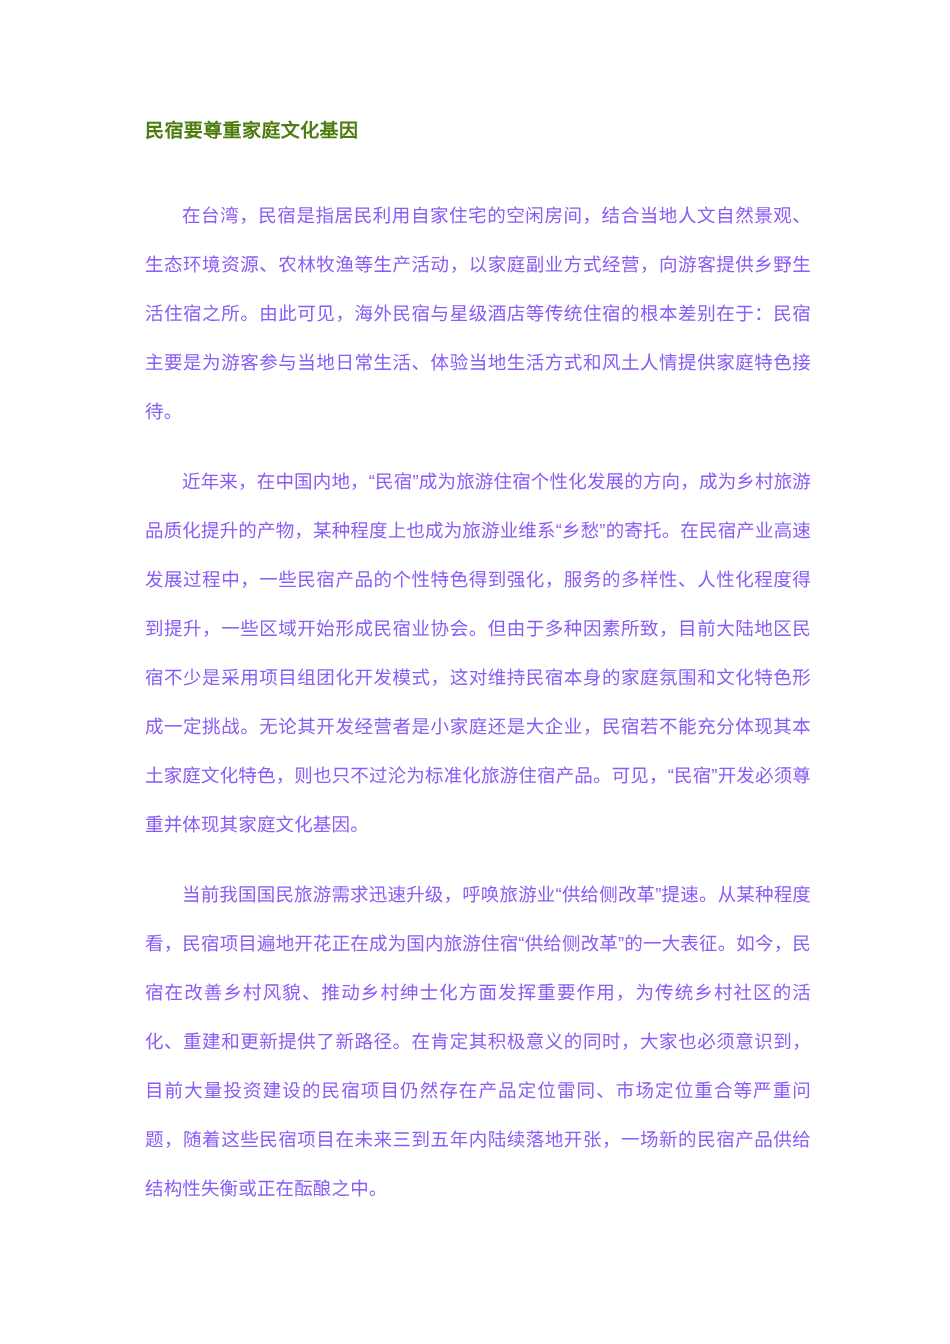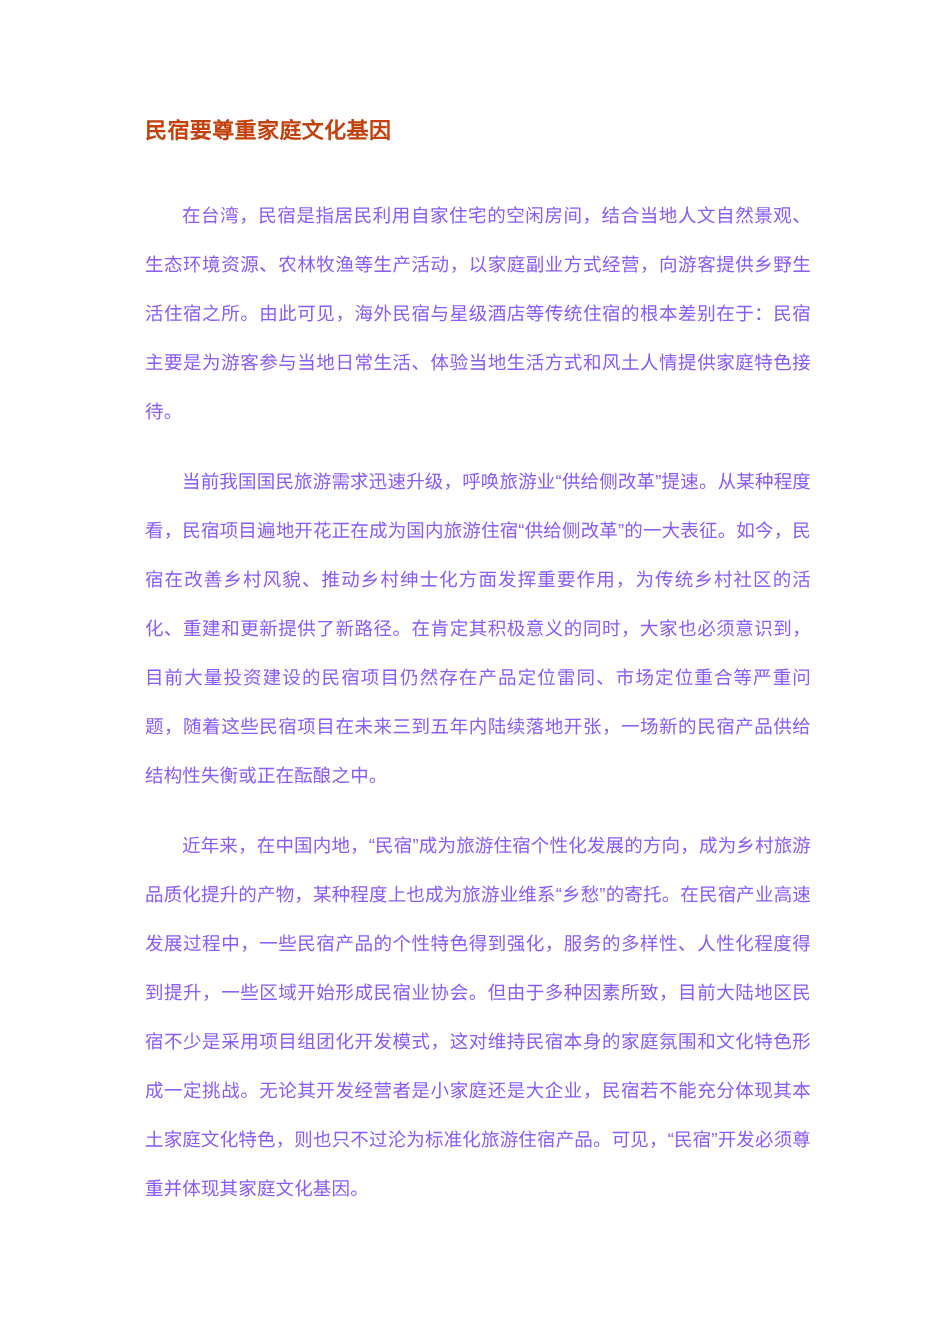--- a/index.html
+++ b/index.html
@@ -20,23 +20,23 @@
   }
 
   .doc-body {
     position: absolute;
     left: 145px;
     top: 118px;
     width: 666px;
   }
 
   .doc-title {
-    font-size: 22px;
+    font-size: 19px;
     font-weight: bold;
-    color: #c2410c;
+    color: #4d7c0f;
     letter-spacing: 0.4px;
     line-height: 26px;
     margin: 0 0 0 0;
     white-space: nowrap;
   }
 
   .para {
     font-size: 18.5px;
     color: #8b5cf6;
     line-height: 49px;
@@ -55,18 +55,18 @@
 </head>
 <body>
 
 <div class="page">
   <article class="doc-body">
 
     <h1 class="doc-title">民宿要尊重家庭文化基因</h1>
 
     <p class="para" id="para-1">在台湾，民宿是指居民利用自家住宅的空闲房间，结合当地人文自然景观、生态环境资源、农林牧渔等生产活动，以家庭副业方式经营，向游客提供乡野生活住宿之所。由此可见，海外民宿与星级酒店等传统住宿的根本差别在于：民宿主要是为游客参与当地日常生活、体验当地生活方式和风土人情提供家庭特色接待。</p>
 
+    <p class="para" id="para-2">近年来，在中国内地，“民宿”成为旅游住宿个性化发展的方向，成为乡村旅游品质化提升的产物，某种程度上也成为旅游业维系“乡愁”的寄托。在民宿产业高速发展过程中，一些民宿产品的个性特色得到强化，服务的多样性、人性化程度得到提升，一些区域开始形成民宿业协会。但由于多种因素所致，目前大陆地区民宿不少是采用项目组团化开发模式，这对维持民宿本身的家庭氛围和文化特色形成一定挑战。无论其开发经营者是小家庭还是大企业，民宿若不能充分体现其本土家庭文化特色，则也只不过沦为标准化旅游住宿产品。可见，“民宿”开发必须尊重并体现其家庭文化基因。</p>
+
     <p class="para" id="para-3">当前我国国民旅游需求迅速升级，呼唤旅游业“供给侧改革”提速。从某种程度看，民宿项目遍地开花正在成为国内旅游住宿“供给侧改革”的一大表征。如今，民宿在改善乡村风貌、推动乡村绅士化方面发挥重要作用，为传统乡村社区的活化、重建和更新提供了新路径。在肯定其积极意义的同时，大家也必须意识到，目前大量投资建设的民宿项目仍然存在产品定位雷同、市场定位重合等严重问题，随着这些民宿项目在未来三到五年内陆续落地开张，一场新的民宿产品供给结构性失衡或正在酝酿之中。</p>
-
-    <p class="para" id="para-2">近年来，在中国内地，“民宿”成为旅游住宿个性化发展的方向，成为乡村旅游品质化提升的产物，某种程度上也成为旅游业维系“乡愁”的寄托。在民宿产业高速发展过程中，一些民宿产品的个性特色得到强化，服务的多样性、人性化程度得到提升，一些区域开始形成民宿业协会。但由于多种因素所致，目前大陆地区民宿不少是采用项目组团化开发模式，这对维持民宿本身的家庭氛围和文化特色形成一定挑战。无论其开发经营者是小家庭还是大企业，民宿若不能充分体现其本土家庭文化特色，则也只不过沦为标准化旅游住宿产品。可见，“民宿”开发必须尊重并体现其家庭文化基因。</p>
 
   </article>
 </div>
 
 </body></html>

